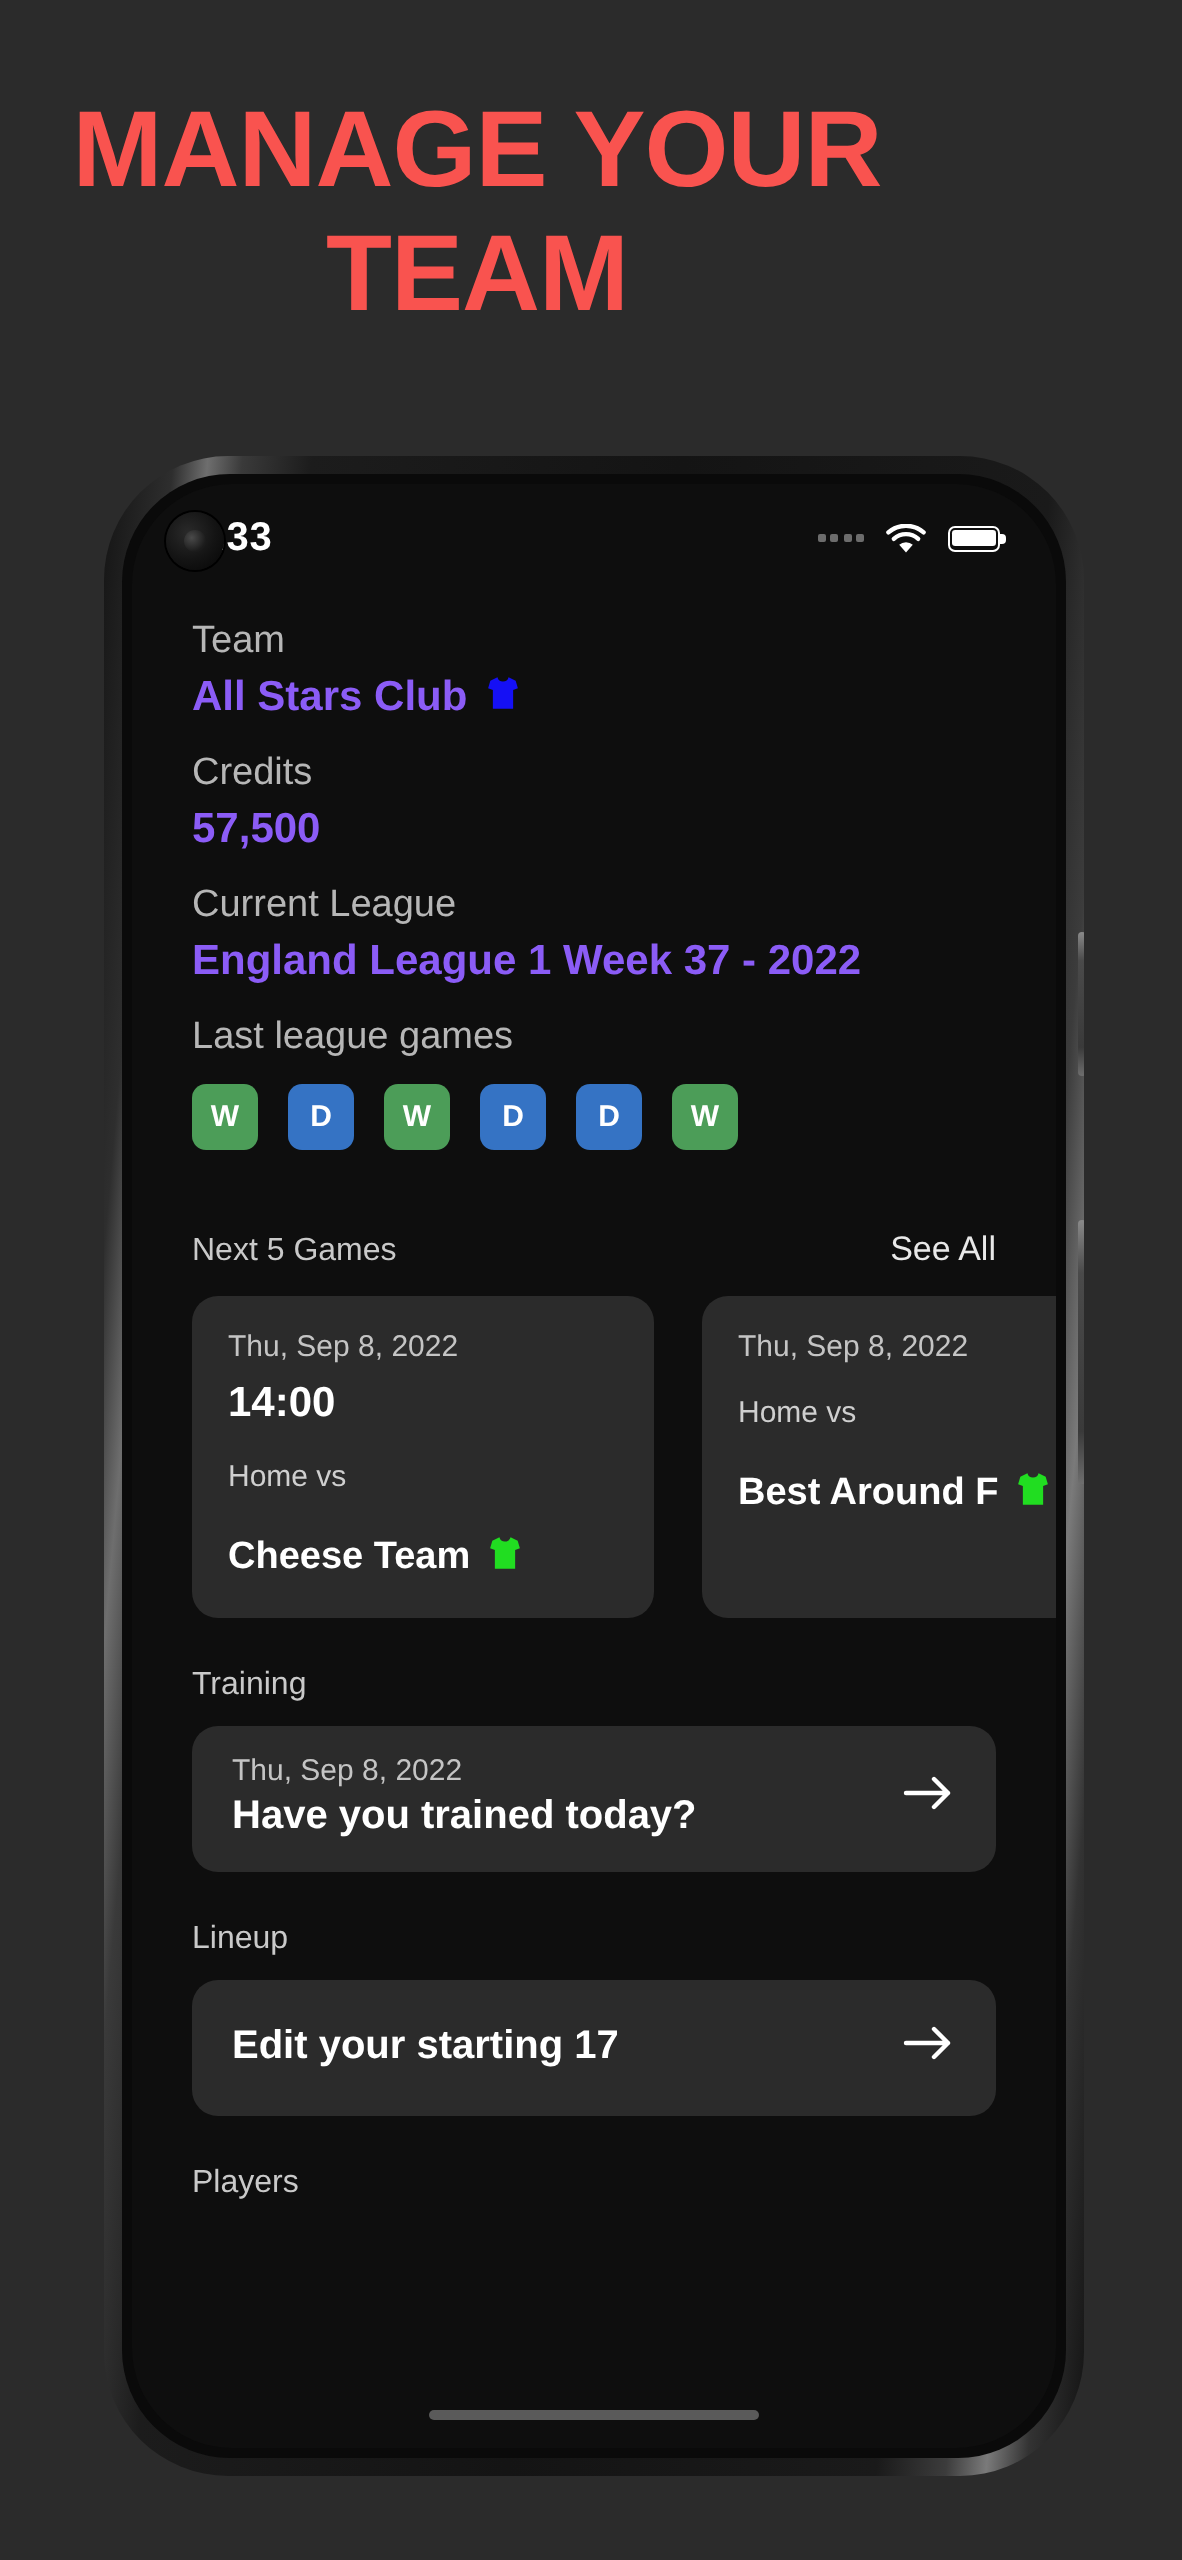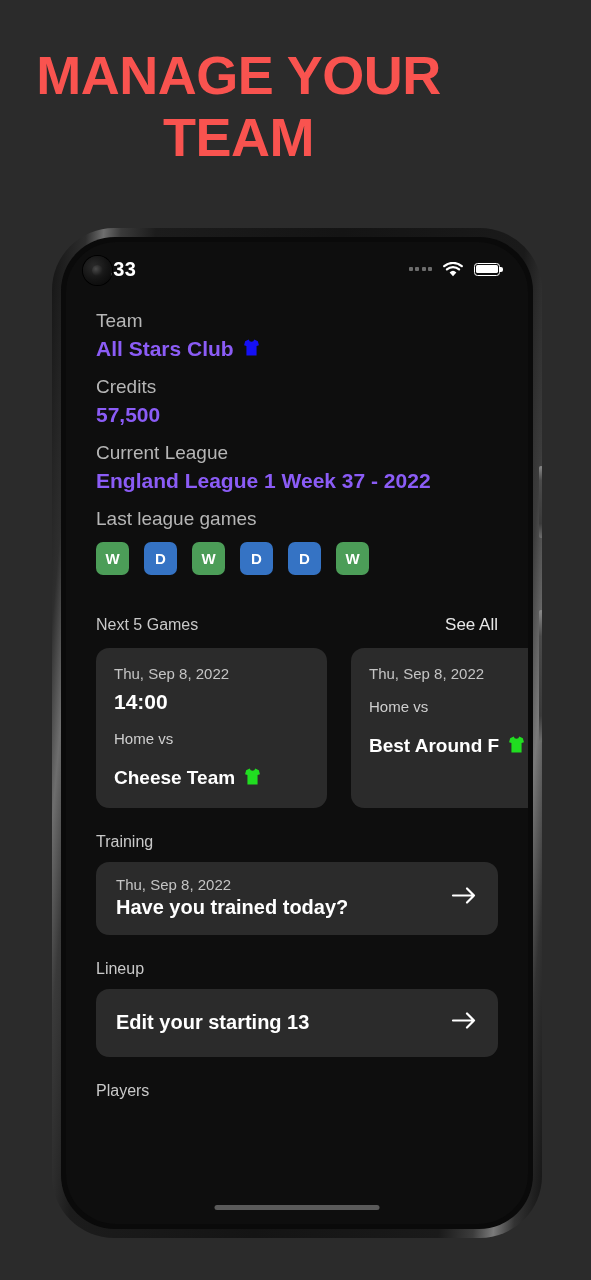--- a/index.html
+++ b/index.html
@@ -260,21 +260,21 @@
             </div>
             <span class="arrow">
               <svg width="27" height="21" viewBox="0 0 27 21">
                 <path d="M2 10.5h21M16 3.5l7 7-7 7" stroke="#fff" stroke-width="2.2" fill="none" stroke-linecap="round" stroke-linejoin="round"></path>
               </svg>
             </span>
           </div>
 
           <div class="sectitle">Lineup</div>
           <div class="actioncard tall">
-            <div class="ac-title" style="margin-top:0">Edit your starting 13</div>
+            <div class="ac-title" style="margin-top:0">Edit your starting 17</div>
             <span class="arrow">
               <svg width="27" height="21" viewBox="0 0 27 21">
                 <path d="M2 10.5h21M16 3.5l7 7-7 7" stroke="#fff" stroke-width="2.2" fill="none" stroke-linecap="round" stroke-linejoin="round"></path>
               </svg>
             </span>
           </div>
 
           <div class="cut-label">Players</div>
         </div>
 

